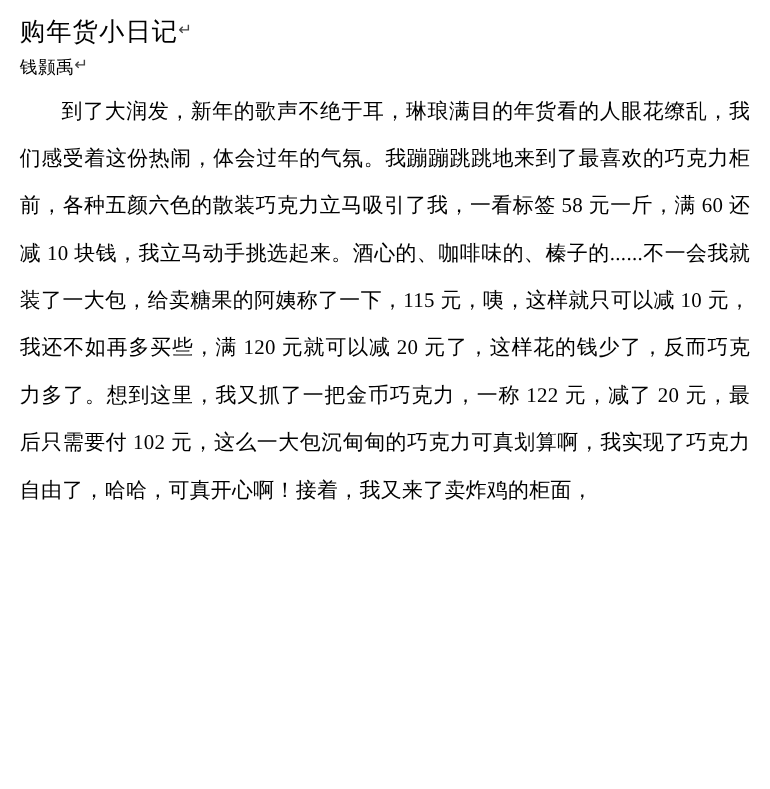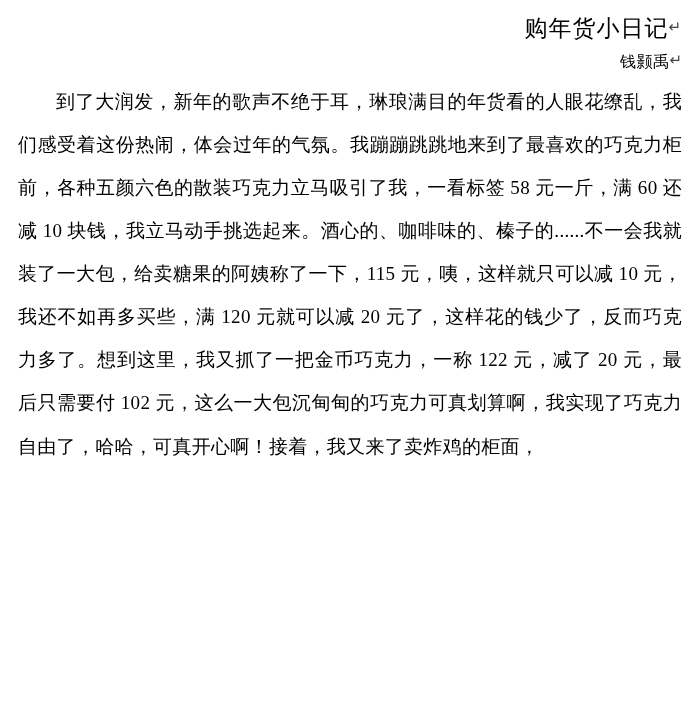--- a/index.html
+++ b/index.html
@@ -15,29 +15,29 @@
     color: #000000;
   }
   .page {
     width: 700px;
     height: 717px;
     box-sizing: border-box;
     padding: 8px 18px 0 18px;
     background: #ffffff;
   }
   .doc-title {
-    text-align: right;
+    text-align: left;
     font-size: 23px;
     line-height: 1.5;
     font-weight: normal;
     margin: 4px 0 2px 0;
     letter-spacing: 1px;
   }
   .doc-author {
-    text-align: right;
+    text-align: left;
     font-size: 16px;
     line-height: 1.5;
     margin: 0 0 6px 0;
     letter-spacing: 0.5px;
   }
   .para {
     font-size: 19px;
     line-height: 43px;
     text-align: justify;
     text-justify: inter-ideograph;

